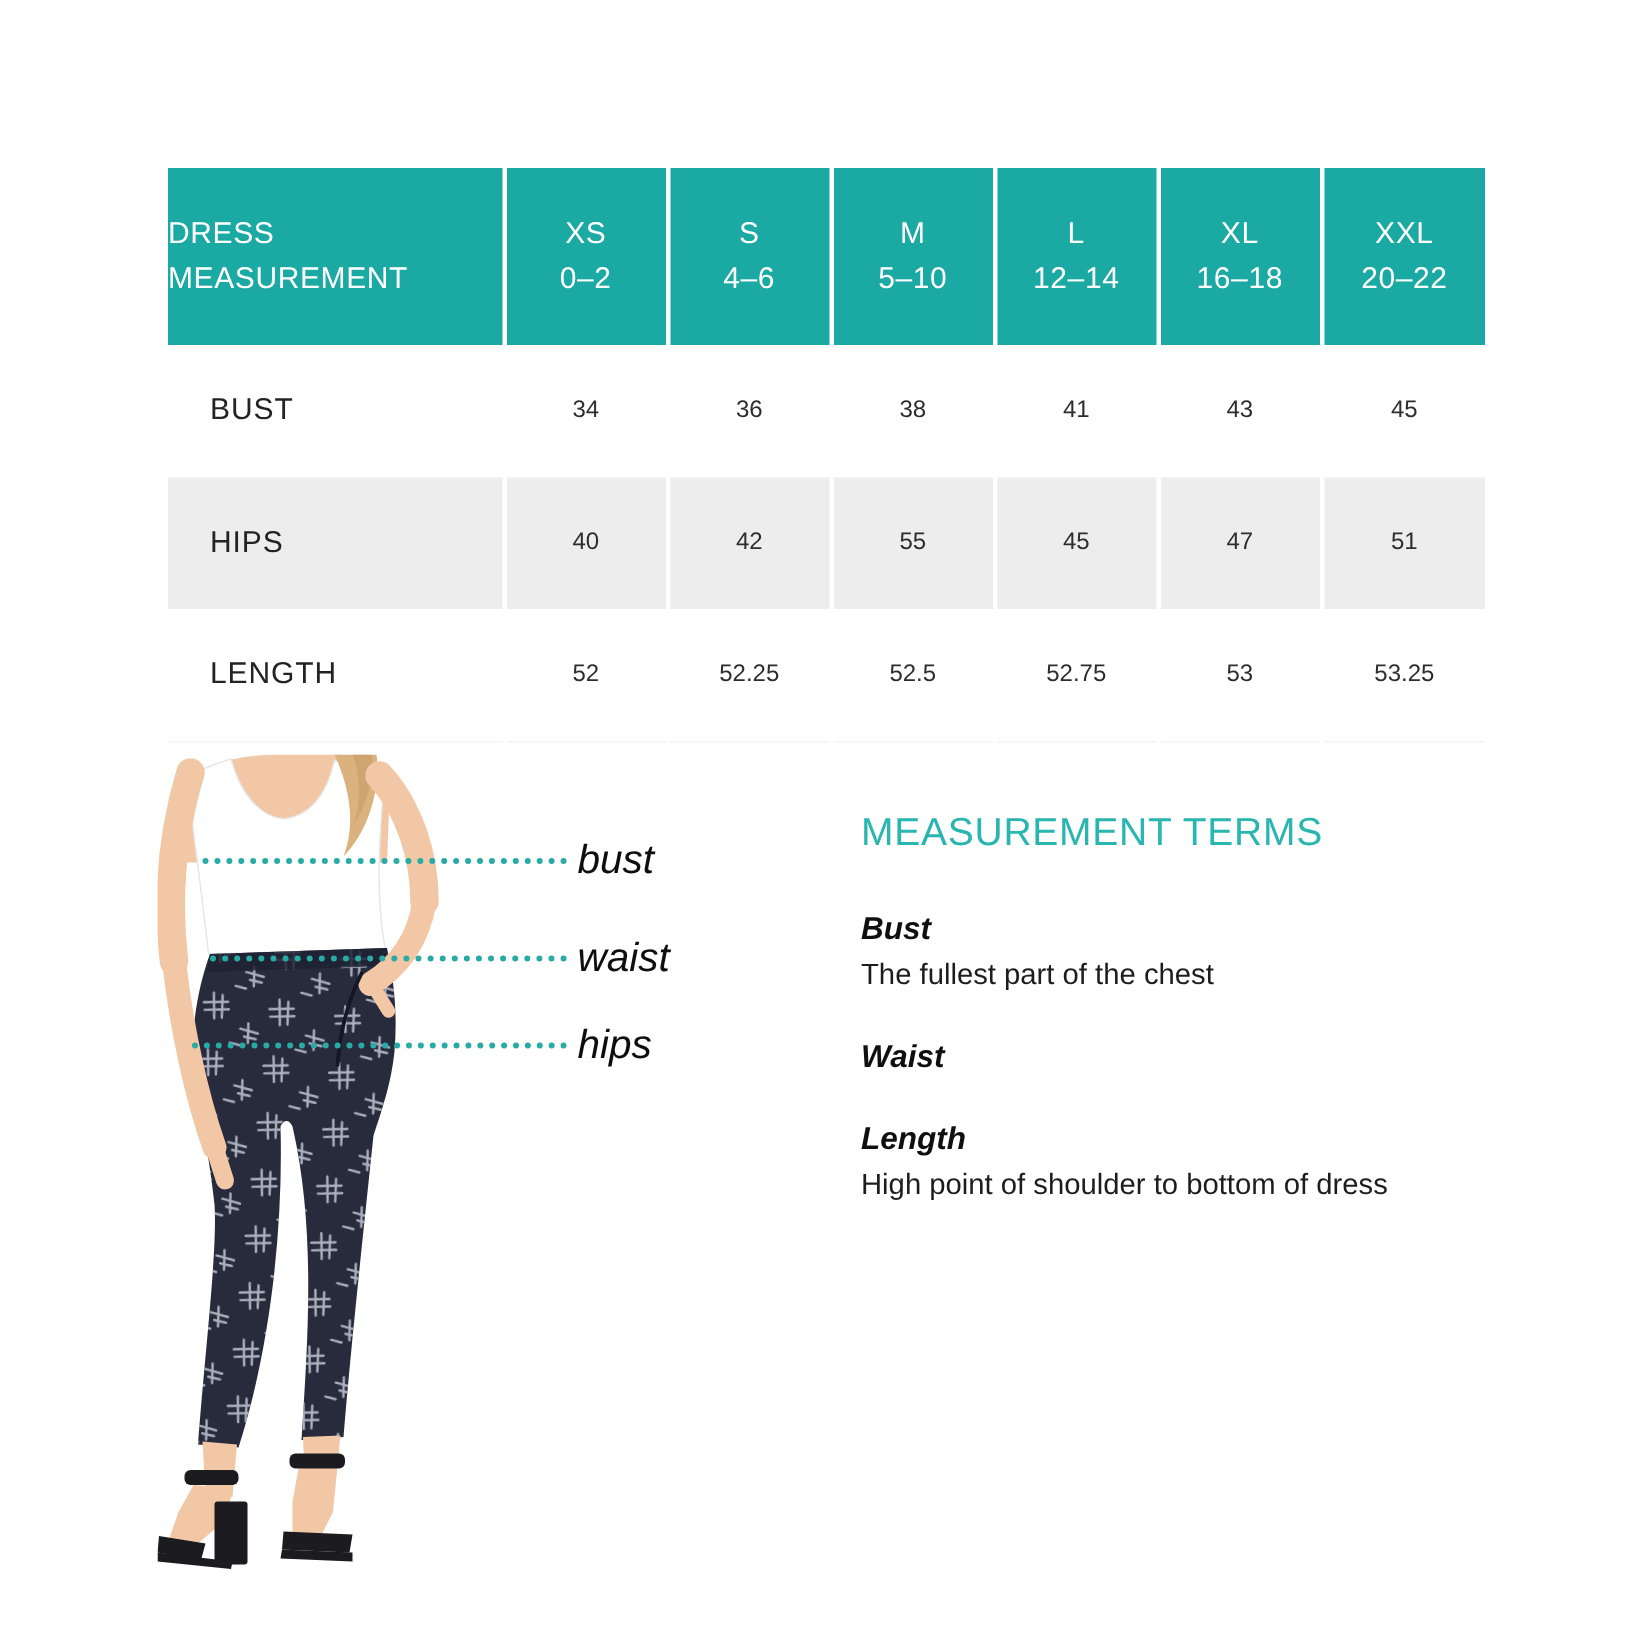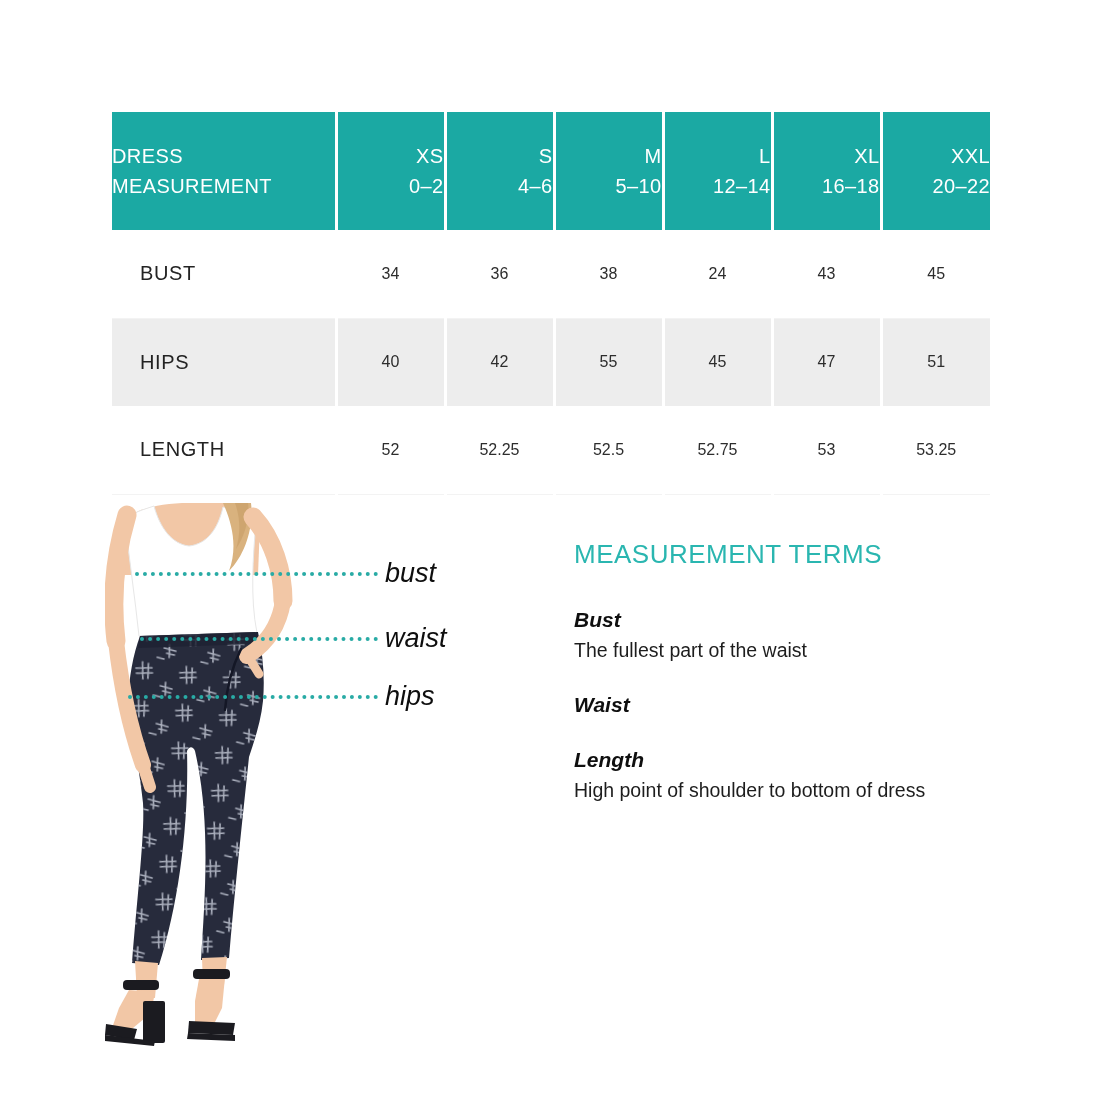--- a/index.html
+++ b/index.html
@@ -15,21 +15,21 @@
     border-collapse: collapse; table-layout: fixed;
     width: 878px; margin: 112px 0 0 112px;
   }
   .size-chart th, .size-chart td { padding: 0; }
   .size-chart th:not(:first-child), .size-chart td:not(:first-child) {
     border-left: 3px solid #ffffff;
   }
   .size-chart thead th {
     background: var(--color-teal, #1ba9a3);
     color: #fff; height: 118px; font-weight: 400;
-    vertical-align: middle; text-align: right;
+    vertical-align: middle; text-align: center;
   }
   .size-chart thead th .hline { font-size: 20px; line-height: 30px; letter-spacing: 0.4px; }
   .size-chart thead th.corner { text-align: left; }
   .size-chart tbody td {
     height: 88px; background: #ffffff; text-align: center;
     font-size: 16px; color: #2d2d2d; border-bottom: 1px solid #f3f3f3;
   }
   .size-chart tbody td.row-label {
     text-align: left; padding-left: 28px; letter-spacing: 0.6px; font-size: 20px; color: #232323;
   }
@@ -119,21 +119,21 @@
           </th>
         </tr>
     </thead>
     <tbody>
 
     <tr>
           <td class="row-label">BUST</td>
           <td>34</td>
           <td>36</td>
           <td>38</td>
-          <td>24</td>
+          <td>41</td>
           <td>43</td>
           <td>45</td>
         </tr>
         <tr>
           <td class="row-label">HIPS</td>
           <td>40</td>
           <td>42</td>
           <td>55</td>
           <td>45</td>
           <td>47</td>
@@ -229,21 +229,21 @@
 
     <div class="measure-label label-bust">bust</div>
     <div class="measure-label label-waist">waist</div>
     <div class="measure-label label-hips">hips</div>
 
     <div class="terms">
       <h2 class="terms-title">MEASUREMENT TERMS</h2>
 
       <div class="term">
         <div class="term-name">Bust</div>
-        <div class="term-def">The fullest part of the waist</div>
+        <div class="term-def">The fullest part of the chest</div>
       </div>
       <div class="term">
         <div class="term-name">Waist</div>
       </div>
       <div class="term">
         <div class="term-name">Length</div>
         <div class="term-def">High point of shoulder to bottom of dress</div>
       </div>
     </div>
 

